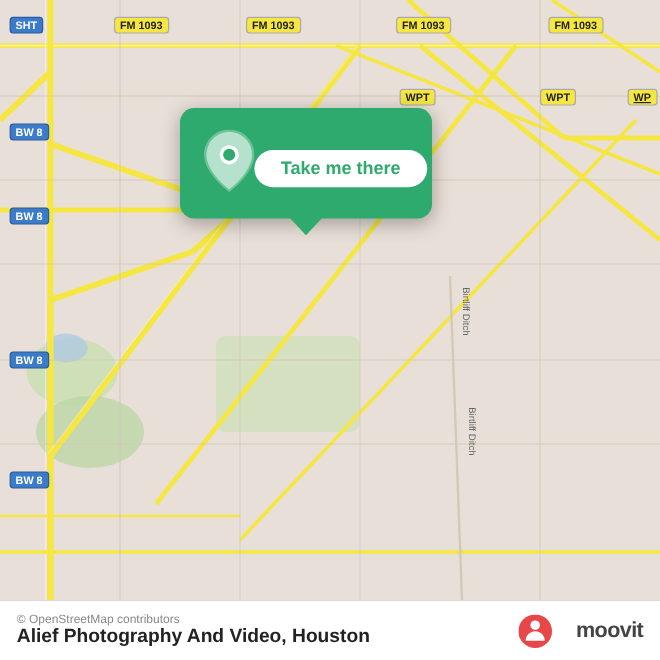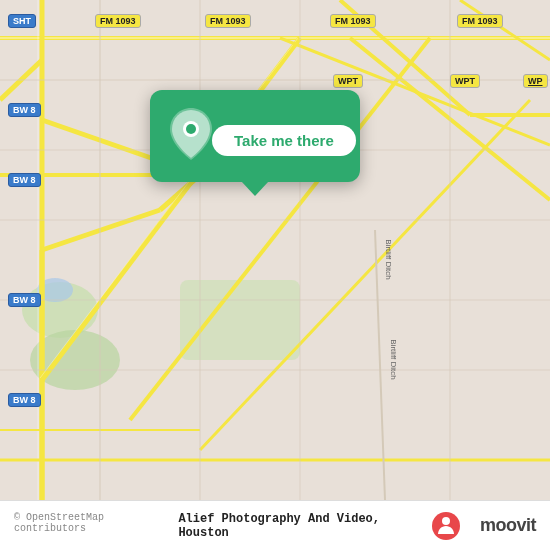--- a/index.html
+++ b/index.html
@@ -85,32 +85,31 @@
       background: white;
       display: flex;
       align-items: center;
       justify-content: space-between;
       padding: 0 14px;
       border-top: 1px solid #ddd;
     }
 
     #bottom-left {
       display: flex;
-      flex-direction: row;
+      flex-direction: column;
       justify-content: flex-start;
-      font-family: Liberation Mono, monospace;
     }
 
     #attribution {
       font-size: 10px;
       color: #888;
     }
 
     #business-name {
-      font-size: 12px;
+      font-size: 16px;
       font-weight: bold;
       color: #222;
     }
 
     #moovit-logo {
       display: flex;
       align-items: center;
       gap: 20px;
     }
 

